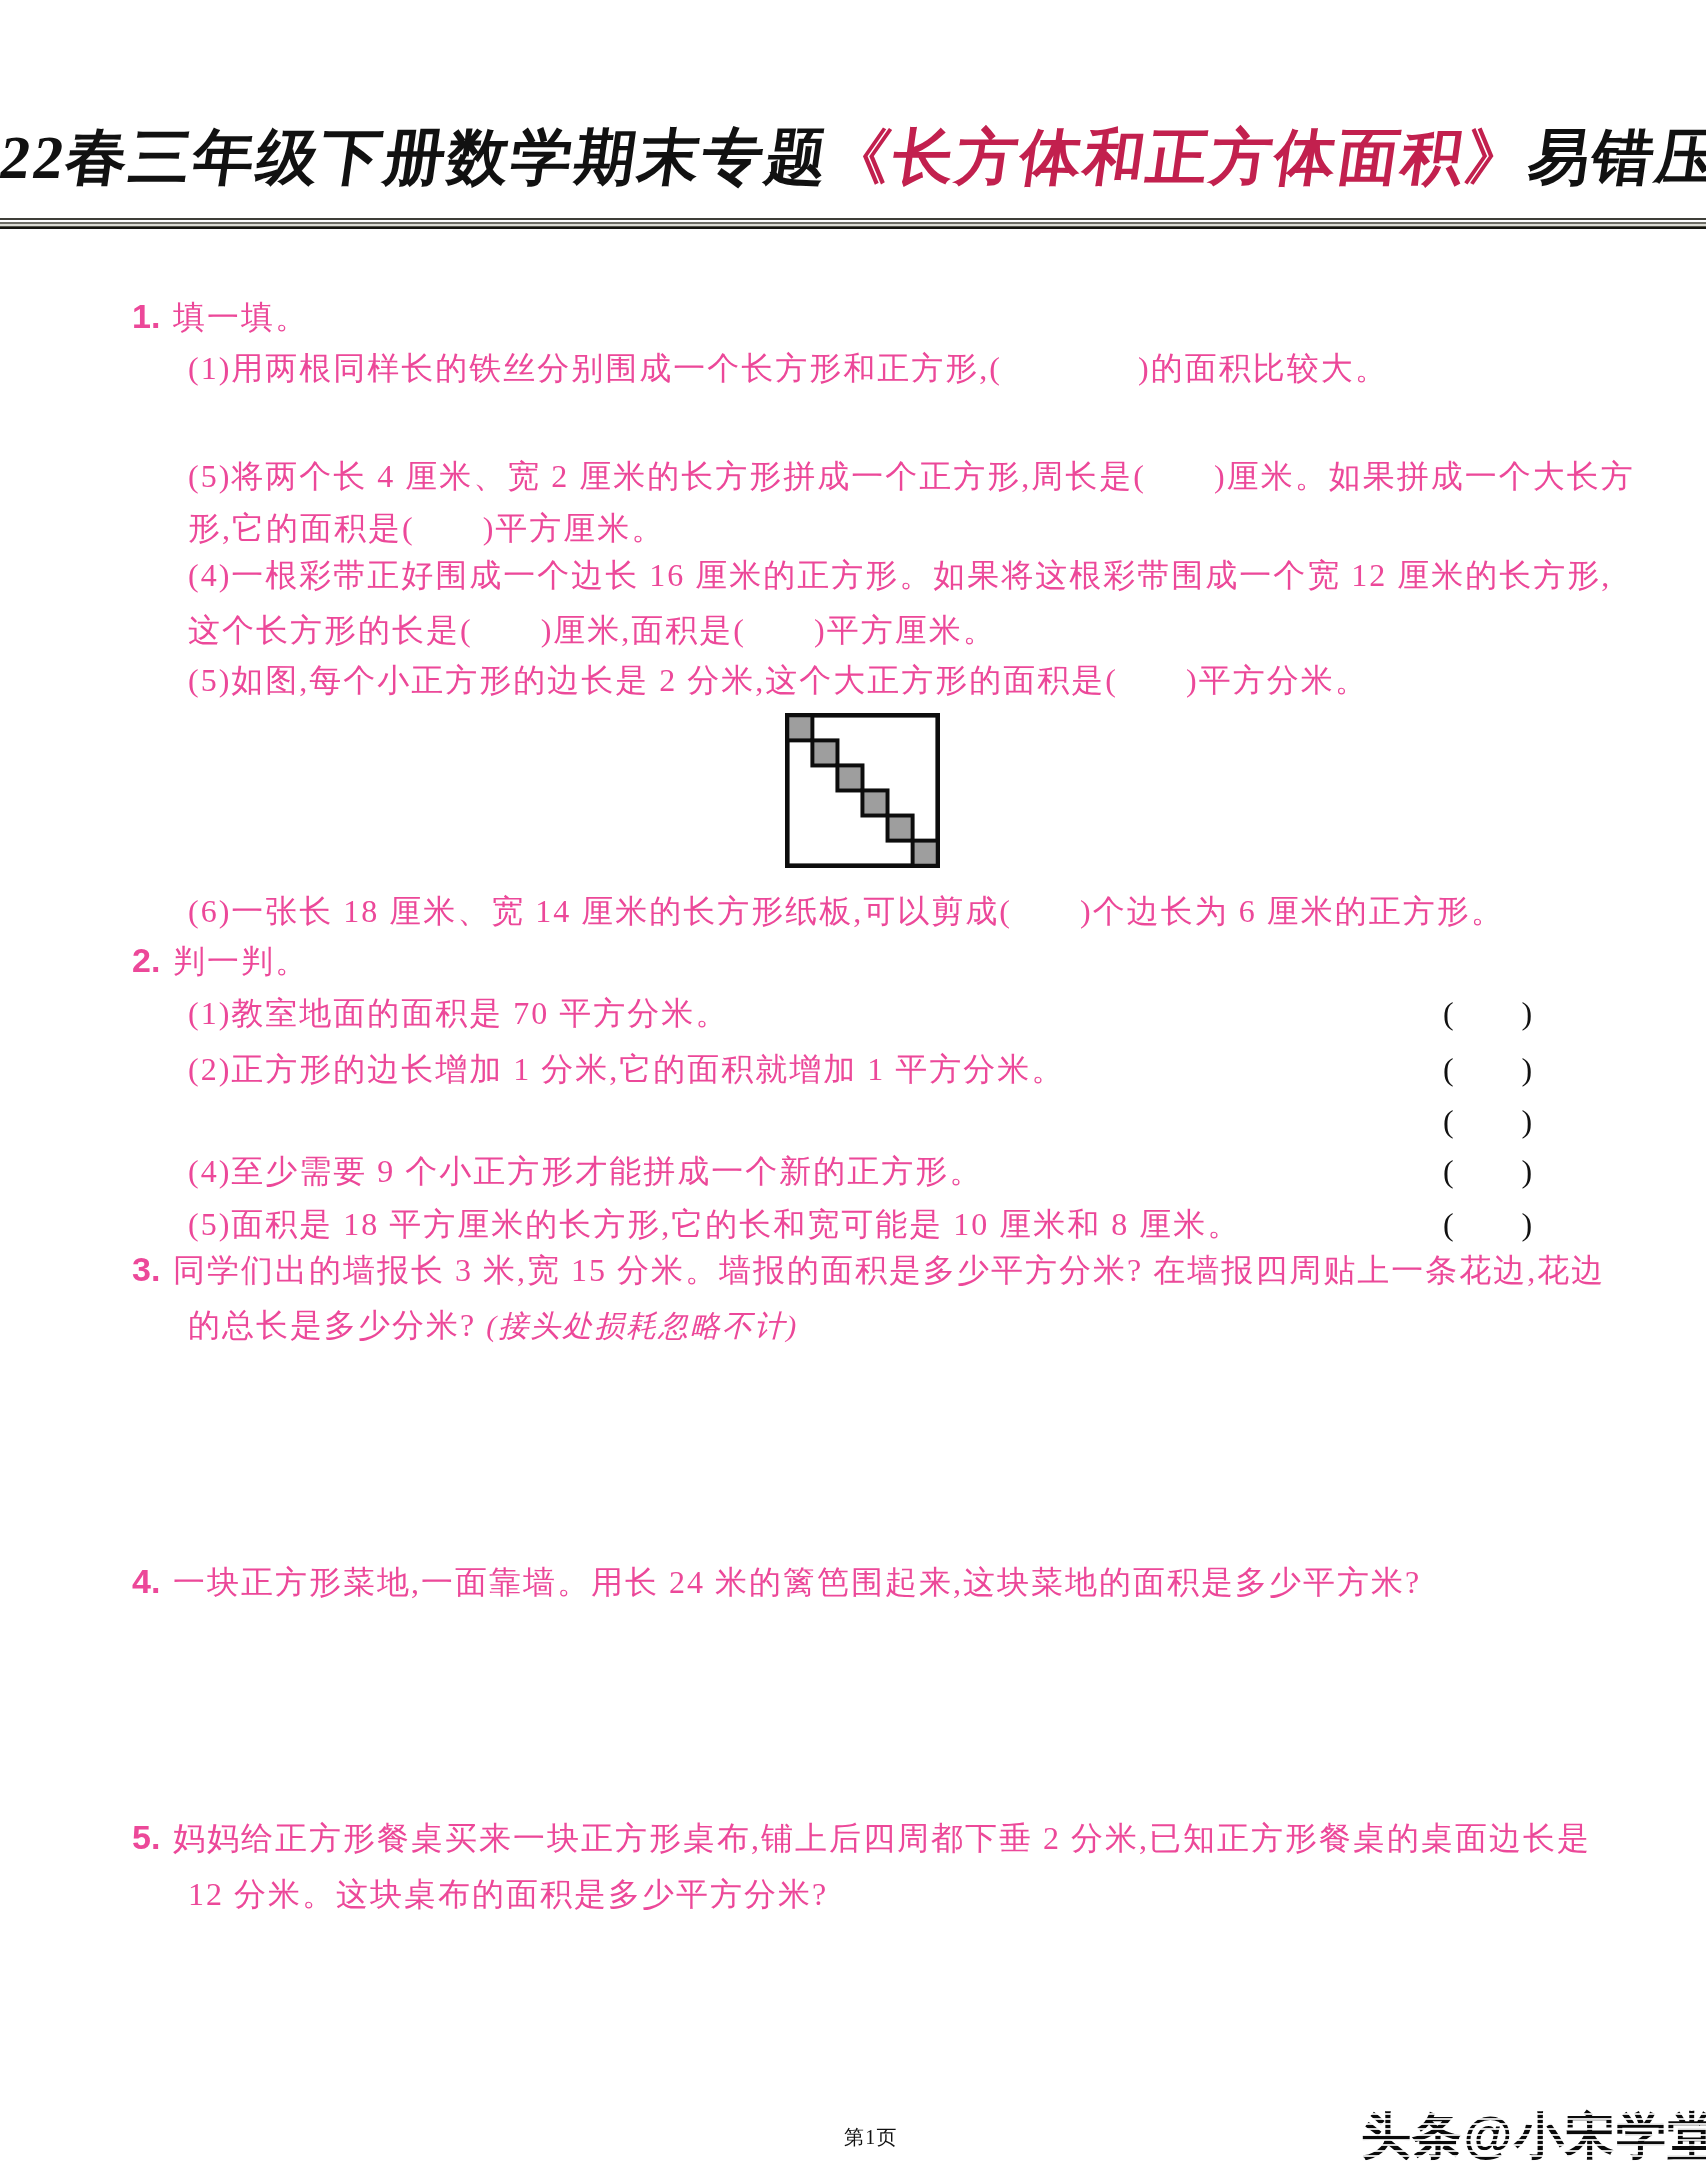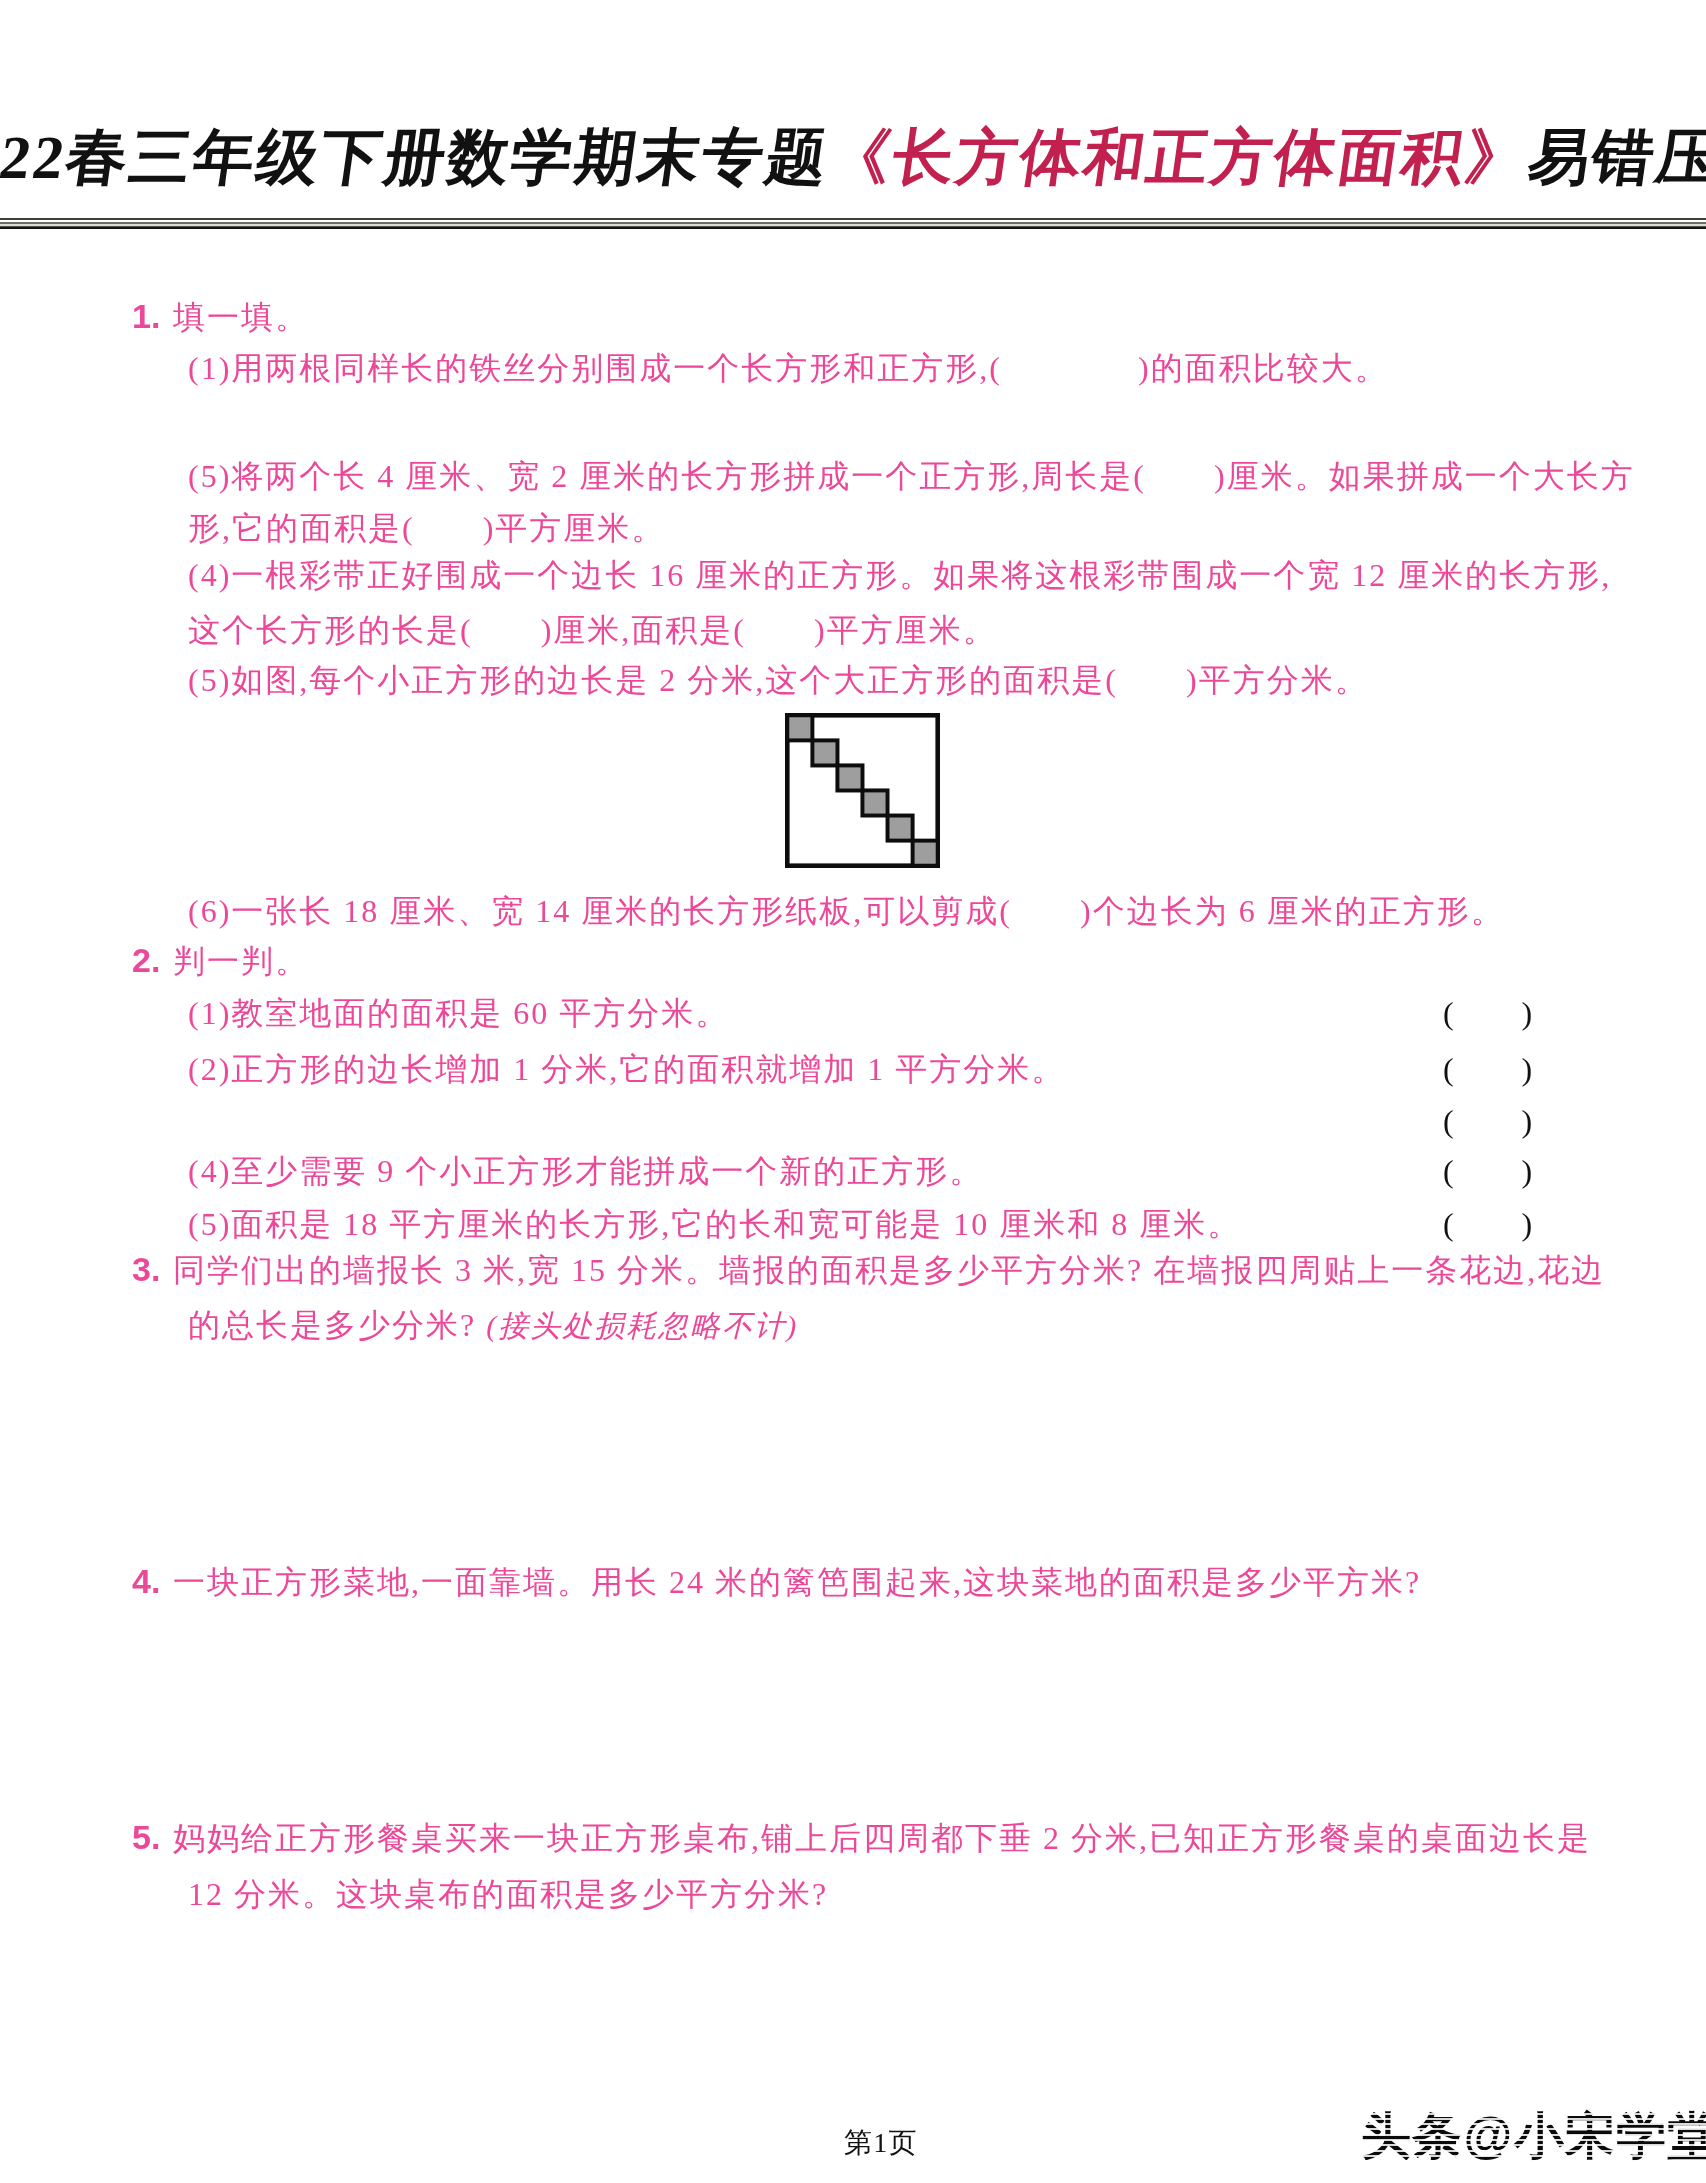--- a/index.html
+++ b/index.html
@@ -39,21 +39,21 @@
     display:inline-block;width:41px;font-family:"Liberation Sans","DejaVu Sans",sans-serif;
     font-weight:bold;font-size:34px;letter-spacing:0;
   }
   .tf{
     position:absolute;left:1443px;font-size:32px;letter-spacing:1.3px;white-space:pre;
   }
   .note{font-style:italic;font-size:30px;}
   
   .fig{position:absolute;left:785px;top:713px;width:155px;height:155px;}
   
-  .footer-page{position:absolute;top:2124px;left:844px;font-size:28px;letter-spacing:1.3px;}
+  .footer-page{position:absolute;top:2124px;left:844px;font-size:20px;letter-spacing:1.3px;}
   .watermark{
     position:absolute;top:2103px;left:1361px;font-size:50px;font-weight:bold;
     font-family:"Liberation Sans","DejaVu Sans",sans-serif;letter-spacing:1.3px;
     color:#0a0a0a;white-space:nowrap;
   }
   .watermark .scan{
     position:absolute;left:-4px;right:-4px;top:1.3px;bottom:1.3px;
     background:repeating-linear-gradient(to bottom,
       rgba(255,255,255,0) 0 3.3px,
       rgba(255,255,255,0.85) 3.3px 5.3px);
@@ -88,21 +88,21 @@
     <rect x="117.9" y="117.9" width="38.2" height="38.2" fill="#9e9e9e" stroke="#0d0d0d" stroke-width="6"></rect>
     <rect x="156.1" y="156.1" width="38.2" height="38.2" fill="#9e9e9e" stroke="#0d0d0d" stroke-width="6"></rect>
     <rect x="194.3" y="194.3" width="38.2" height="38.2" fill="#9e9e9e" stroke="#0d0d0d" stroke-width="6"></rect>
   </svg>
 
   <div class="line indent" style="top:890px">(6)一张长 18 厘米、宽 14 厘米的长方形纸板,可以剪成(　　)个边长为 6 厘米的正方形。</div>
 
   <div class="line" style="top:940px">
     <span class="qnum">2.</span><span>判一判。</span>
   </div>
-  <div class="line indent" style="top:992px">(1)教室地面的面积是 60 平方分米。</div>
+  <div class="line indent" style="top:992px">(1)教室地面的面积是 70 平方分米。</div>
   <div class="tf" style="top:992px">(　　)</div>
   <div class="line indent" style="top:1048px">(2)正方形的边长增加 1 分米,它的面积就增加 1 平方分米。</div>
   <div class="tf" style="top:1048px">(　　)</div>
   <div class="tf" style="top:1100px">(　　)</div>
   <div class="line indent" style="top:1150px">(4)至少需要 9 个小正方形才能拼成一个新的正方形。</div>
   <div class="tf" style="top:1150px">(　　)</div>
   <div class="line indent" style="top:1203px">(5)面积是 18 平方厘米的长方形,它的长和宽可能是 10 厘米和 8 厘米。</div>
   <div class="tf" style="top:1203px">(　　)</div>
 
   <div class="line" style="top:1249px">

